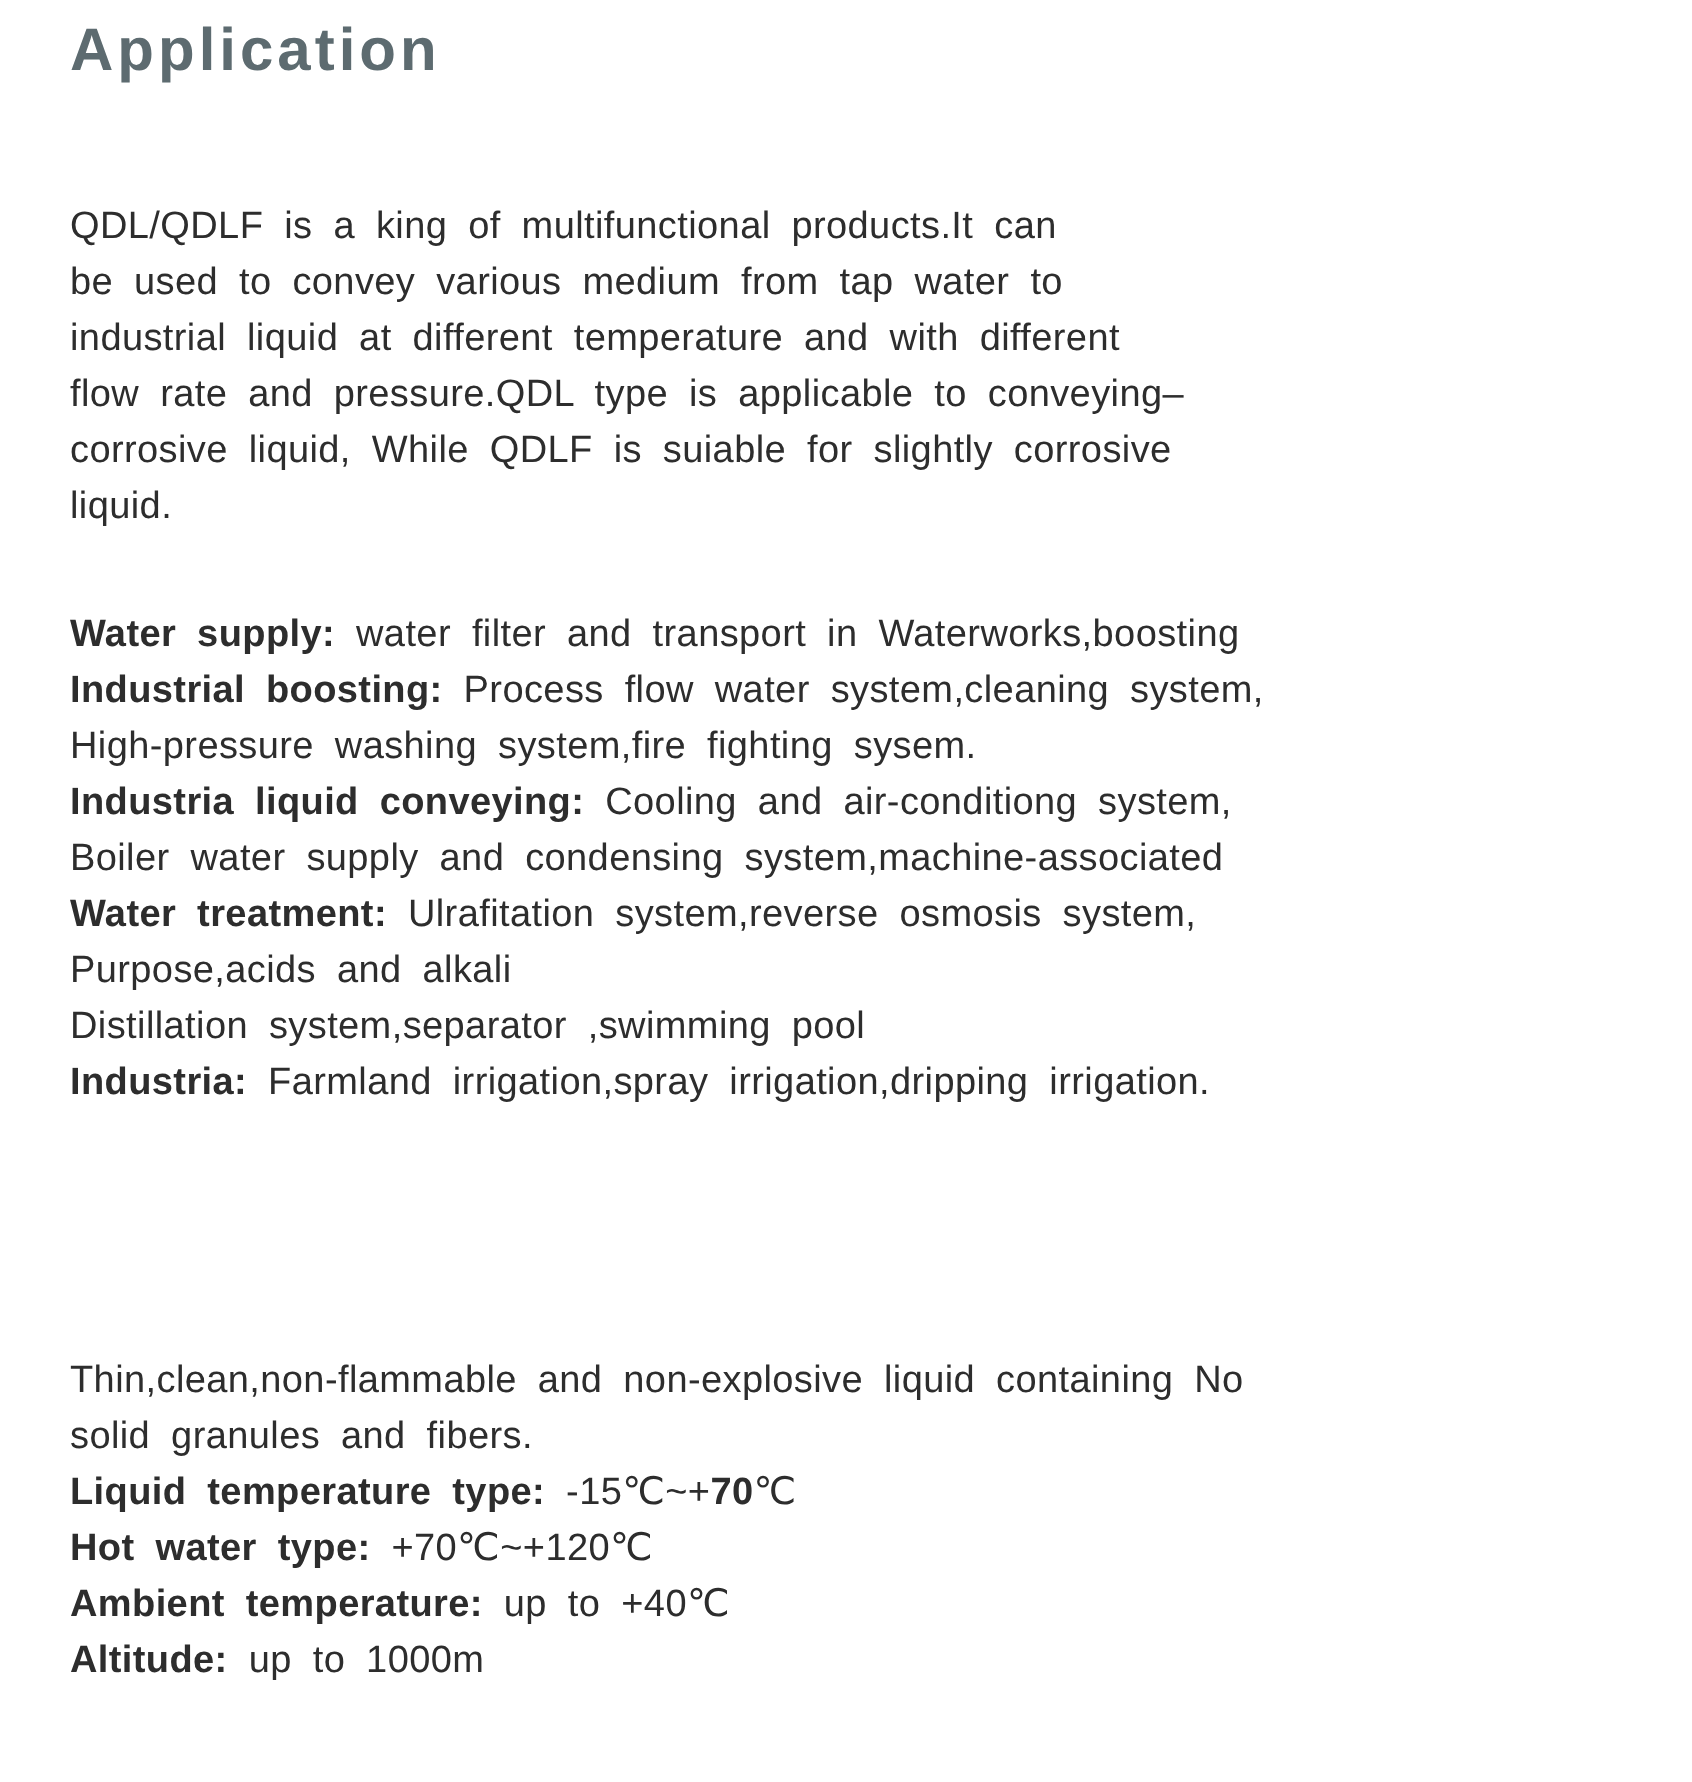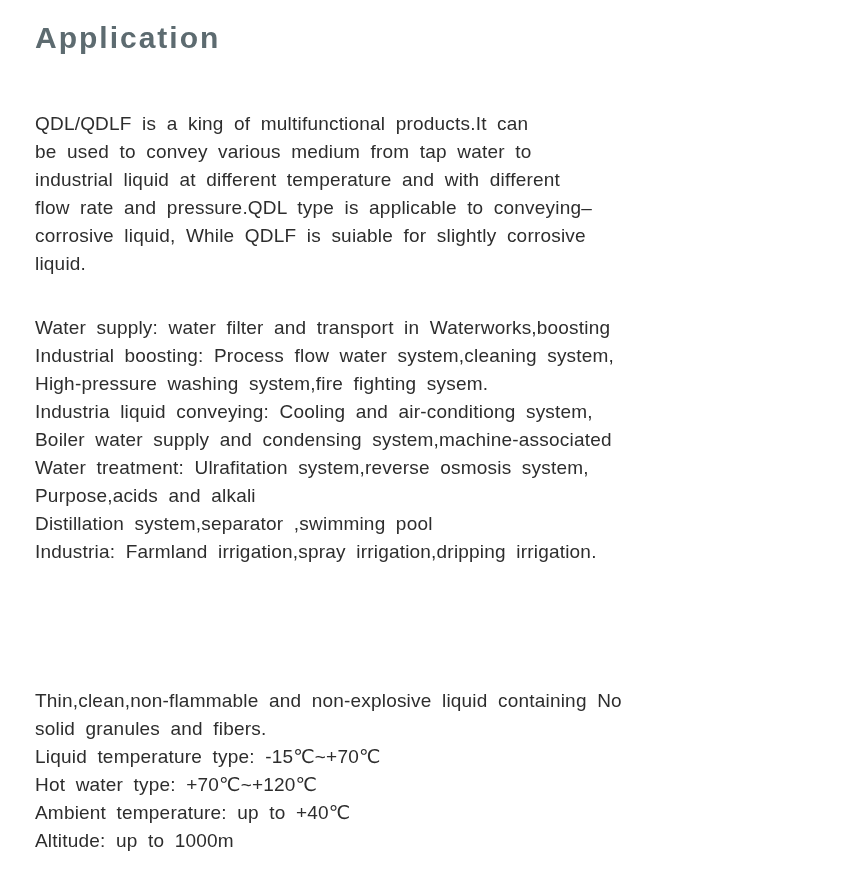--- a/index.html
+++ b/index.html
@@ -23,31 +23,30 @@
     color: var(--heading-color, #5d6b70);
   }
   .block {
     position: absolute;
     left: 35px;
     width: 660px;
     font-size: 19px;
     line-height: 28px;
     word-spacing: 5px;
     letter-spacing: 0.2px;
-    margin-top: 10px;
   }
   .line { white-space: nowrap; }
-  .b { font-weight: normal; }
+  .b { font-weight: bold; }
 </style>
 </head>
 <body>
 
 <div class="page">
 
-  <h1 class="heading" style="top:20px">Application</h1>
+  <h1 class="heading" style="top:8px">Application</h1>
 
   <div class="block" style="top:100px">
       <div class="line"><span>QDL/QDLF is a king of multifunctional products.It can</span></div>
       <div class="line"><span>be used to convey various medium from tap water to</span></div>
       <div class="line"><span>industrial liquid at different temperature and with different</span></div>
       <div class="line"><span>flow rate and pressure.QDL type is applicable to conveying–</span></div>
       <div class="line"><span>corrosive liquid, While QDLF is suiable for slightly corrosive</span></div>
       <div class="line"><span>liquid.</span></div>
     </div>
 

